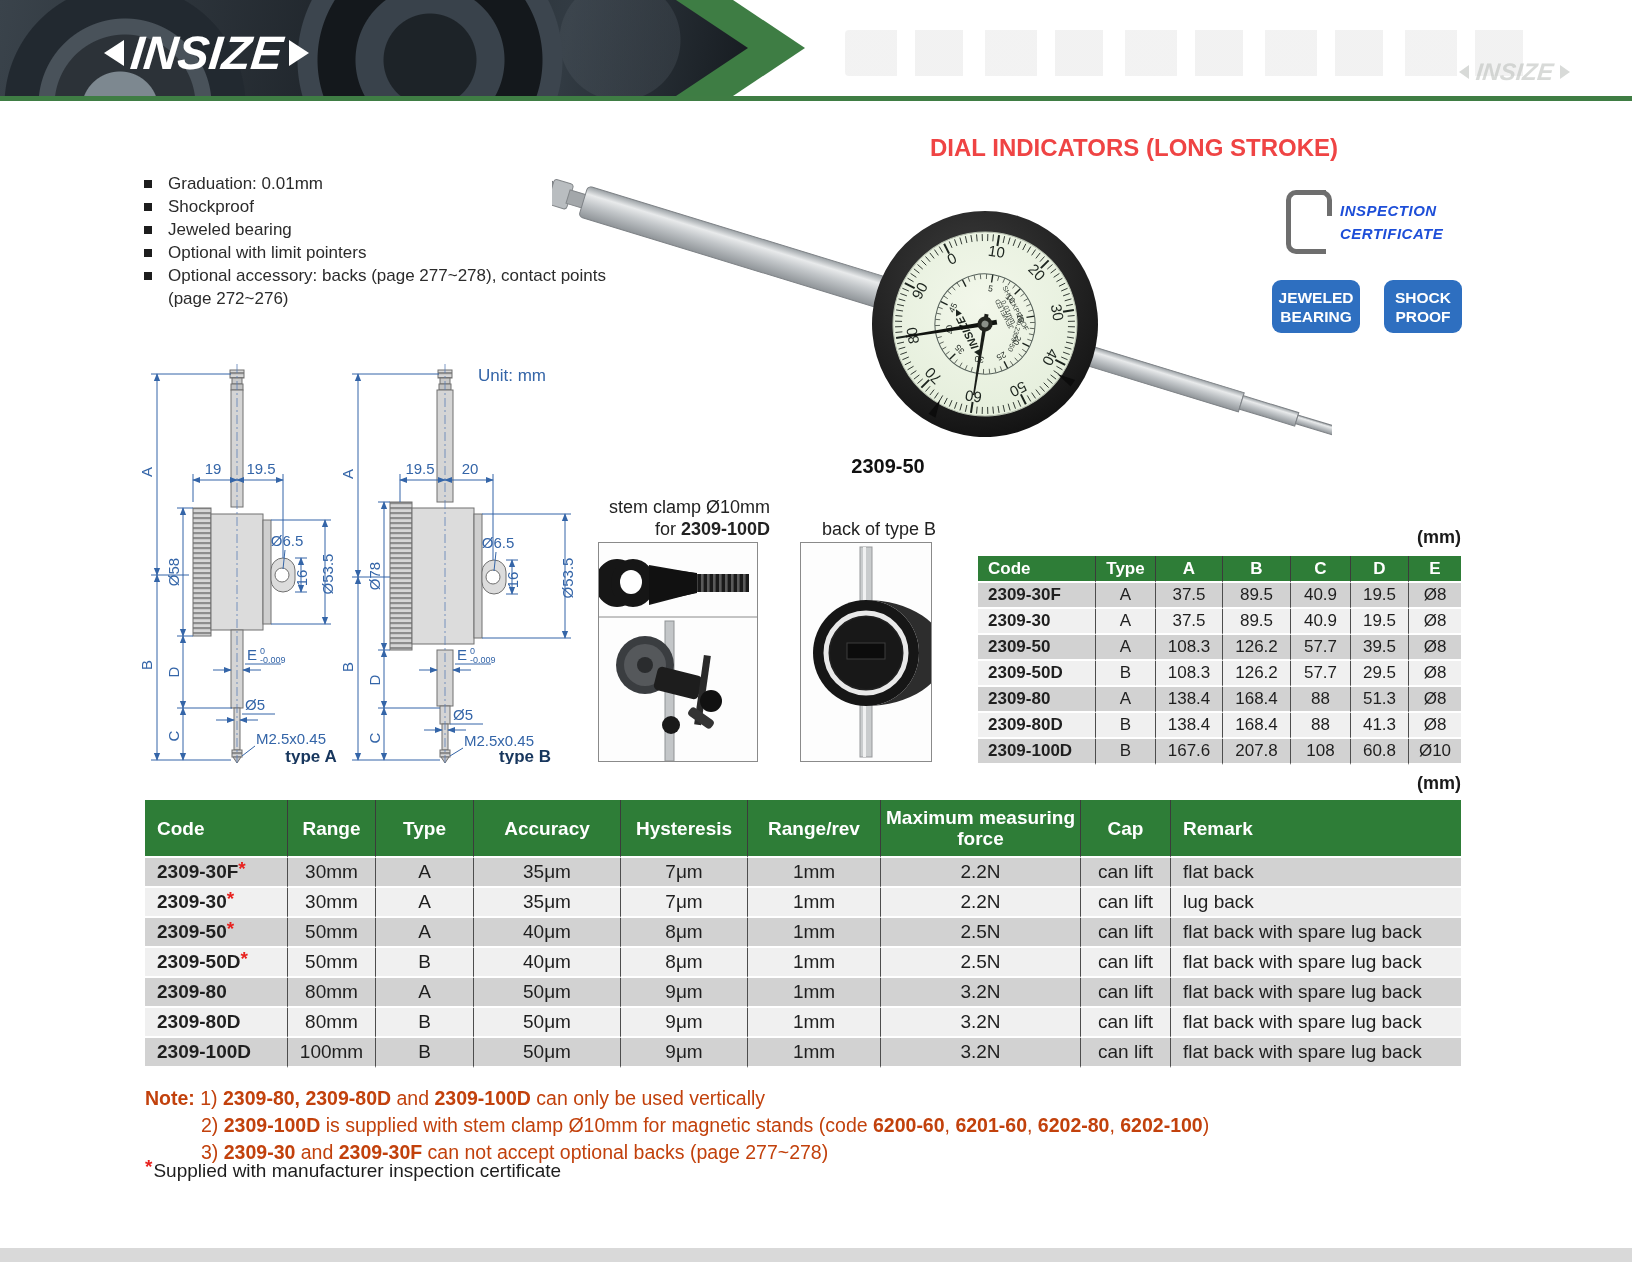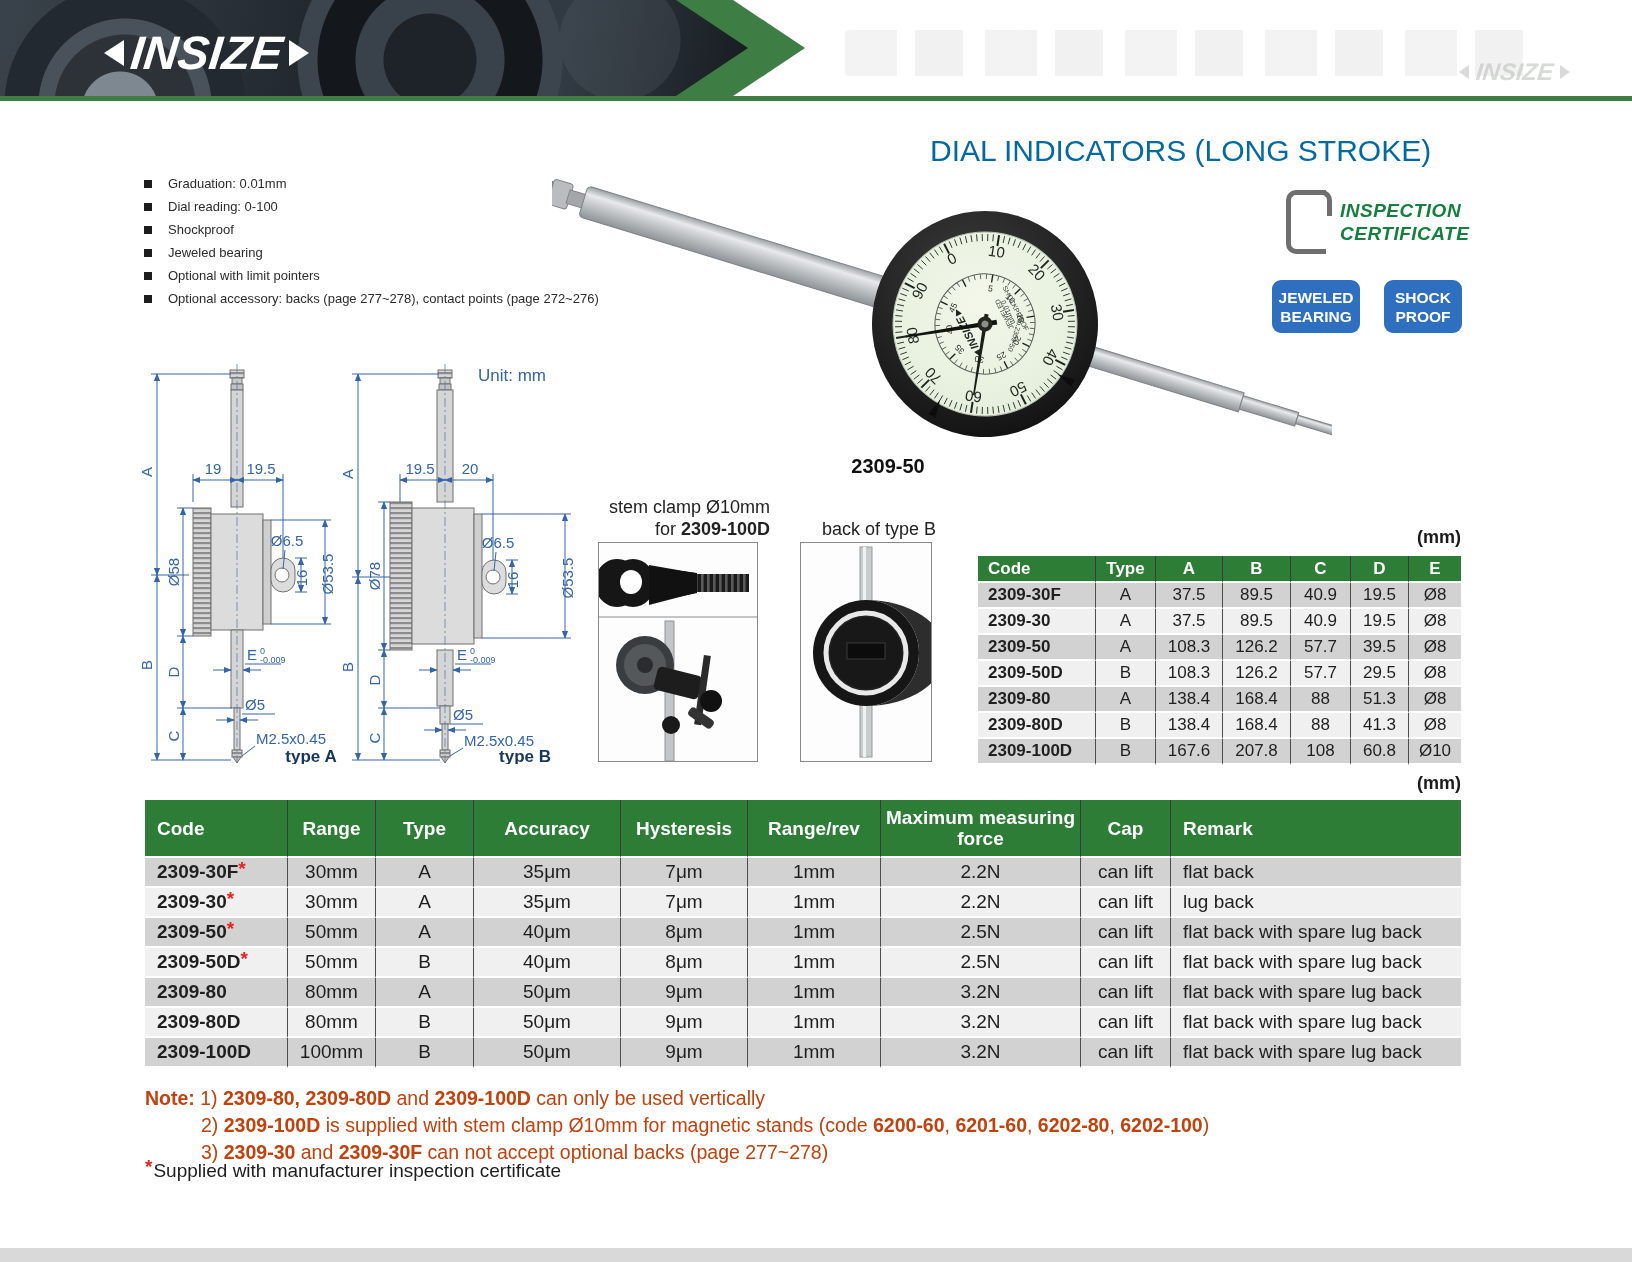--- a/index.html
+++ b/index.html
@@ -41,31 +41,31 @@
     left:845px; top:30px; width:690px; height:46px; border-radius:4px;
     background:repeating-linear-gradient(90deg,#f1f1f1 0 52px, #ffffff 52px 70px, #f0f0f0 70px 118px, #ffffff 118px 140px);
     opacity:.9;
   }
   .logo-watermark { right:62px; top:58px; position:absolute; opacity:.55; }
   .logo-watermark .word { color:#b9bdb9; font-size:24px; }
   .logo-watermark .tri-l { border-right:10px solid #b9bdb9; border-top:7px solid transparent; border-bottom:7px solid transparent; }
   .logo-watermark .tri-r { border-left:10px solid #b9bdb9; border-top:7px solid transparent; border-bottom:7px solid transparent; }
 
   
-  .page-title { left:930px; top:134px; width:535px; font-size:30px; font-weight:normal; color:#0369a1; letter-spacing:0; white-space:nowrap; }
+  .page-title { left:930px; top:134px; width:535px; font-size:24px; font-weight:bold; color:#ef4444; letter-spacing:0; white-space:nowrap; }
   .features { left:142px; top:172px; width:470px; list-style:none; }
-  .features li { position:relative; padding-left:26px; font-size:13px; line-height:23px; color:#2b2b2b; }
+  .features li { position:relative; padding-left:26px; font-size:17px; line-height:23px; color:#2b2b2b; }
   .features li::before { content:""; position:absolute; left:2px; top:8px; width:8px; height:8px; background:#1d1d1d; }
 
   
   .cert { left:1286px; top:190px; display:flex; align-items:center; }
   .cert-bracket { position:relative; width:46px; height:64px; margin-right:8px; }
   .cert-bracket .c1 { position:absolute; left:0; top:0; width:40px; height:64px; border:5px solid #6e6e6e; border-right:none; border-radius:10px 0 0 10px; }
   .cert-bracket .c2 { position:absolute; left:26px; top:0px; width:20px; height:26px; border:5px solid #6e6e6e; border-left:none; border-bottom:none; border-radius:0 10px 0 0; }
-  .cert-text { font-size:19px; line-height:23px; font-weight:bold; font-style:italic; color:#15803d; letter-spacing:.5px; }
+  .cert-text { font-size:15px; line-height:23px; font-weight:bold; font-style:italic; color:#1d4ed8; letter-spacing:.5px; }
   .badge { border-radius:9px; color:#fff; font-weight:bold; font-size:15.5px; line-height:19px; text-align:center;
            display:flex; align-items:center; justify-content:center; background:#2e6fc0; }
   .badge-jeweled { left:1272px; top:280px; width:88px; height:53px; }
   .badge-shock  { left:1384px; top:280px; width:78px; height:53px; }
 
   
   .product-caption { left:828px; top:455px; width:120px; text-align:center; font-size:20px; font-weight:bold; color:#111; }
 
   
   .unit-note { left:478px; top:366px; font-size:17px; color:#3465a8; }
@@ -136,21 +136,20 @@
       <span class="word">INSIZE</span>
       <span class="tri tri-r"></span>
     </div>
   </div>
   <div class="abs banner-line"></div>
 
   <div class="abs page-title">DIAL INDICATORS (LONG STROKE)</div>
 
   <ul class="abs features">
     <li>Graduation: 0.01mm</li>
-    <li>Dial reading: 0-100</li>
     <li>Shockproof</li>
     <li>Jeweled bearing</li>
     <li>Optional with limit pointers</li>
     <li>Optional accessory: backs (page 277~278), contact points (page 272~276)</li>
   </ul>
 
   <div class="abs cert">
     <div class="cert-bracket">
       <div class="c1"></div>
         <div class="c2"></div>

